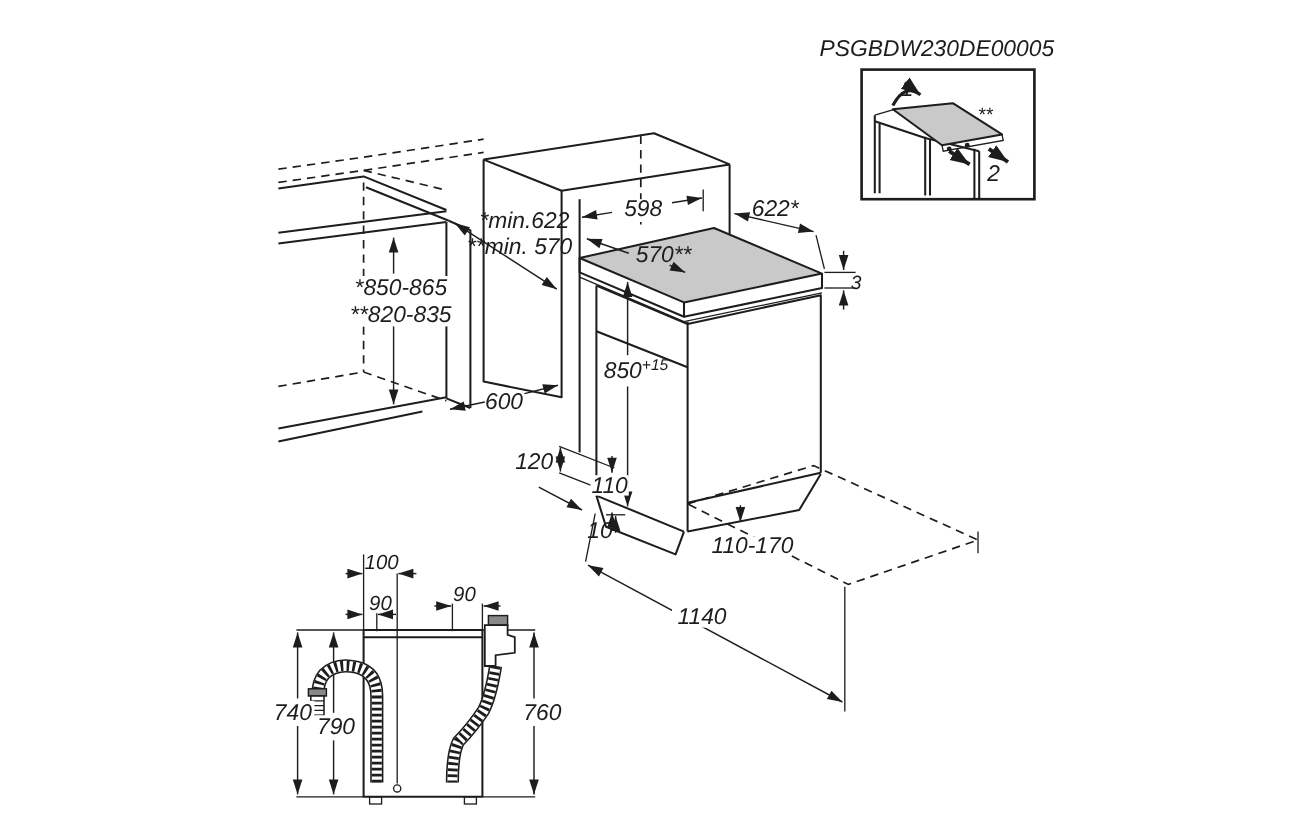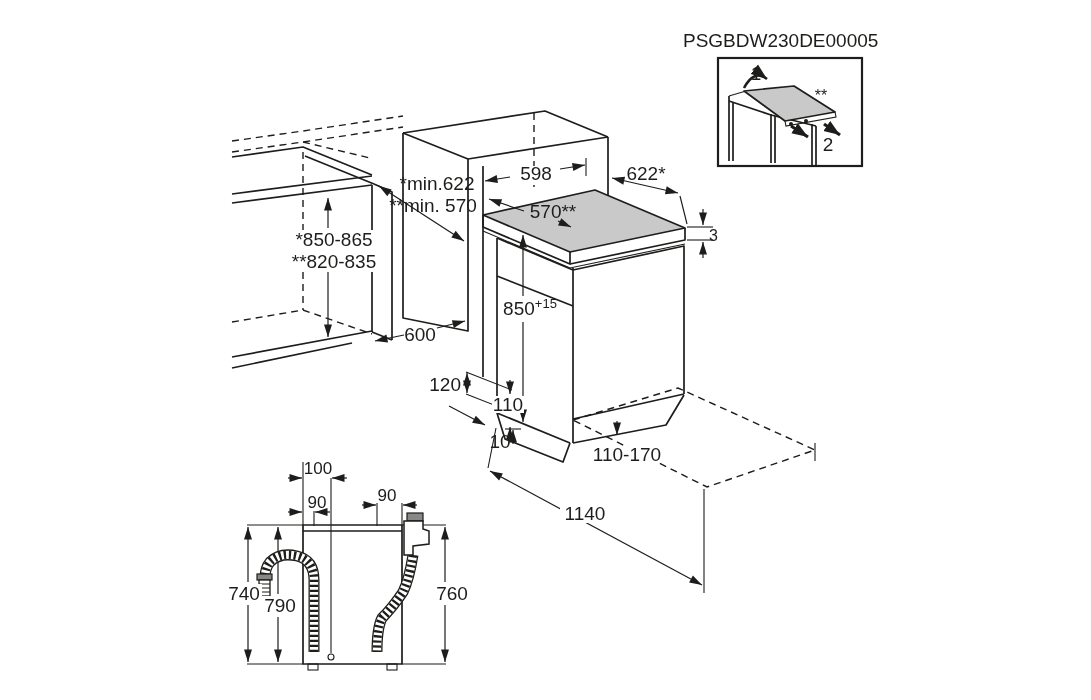--- a/index.html
+++ b/index.html
@@ -1,16 +1,16 @@
 <!DOCTYPE html>
 <html><head>
 <meta charset="utf-8">
 <style>
   html,body{margin:0;padding:0;background:#ffffff;}
-  .page{width:1091px;height:700px;position:relative;background:#fff;overflow:hidden;}
+  .page{width:1091px;height:700px;position:relative;background:#fff;overflow:hidden;font-style:italic;}
   svg{display:block;}
   text{font-family:"Liberation Sans","DejaVu Sans",sans-serif;fill:#1d1d1b;}
   .dim{font-size:19px;}
   .dim-s{font-size:16px;}
   .dim-r{font-size:17px;}
   .ttl{font-size:19px;}
   .ln{stroke:#1d1d1b;stroke-width:1.7;fill:none;stroke-linejoin:round;}
   .lnthin{stroke:#1d1d1b;stroke-width:1.1;fill:none;}
   .dash{stroke:#1d1d1b;stroke-width:1.4;fill:none;stroke-dasharray:7 5;}
   .dimln{stroke:#1d1d1b;stroke-width:1.2;fill:none;}

